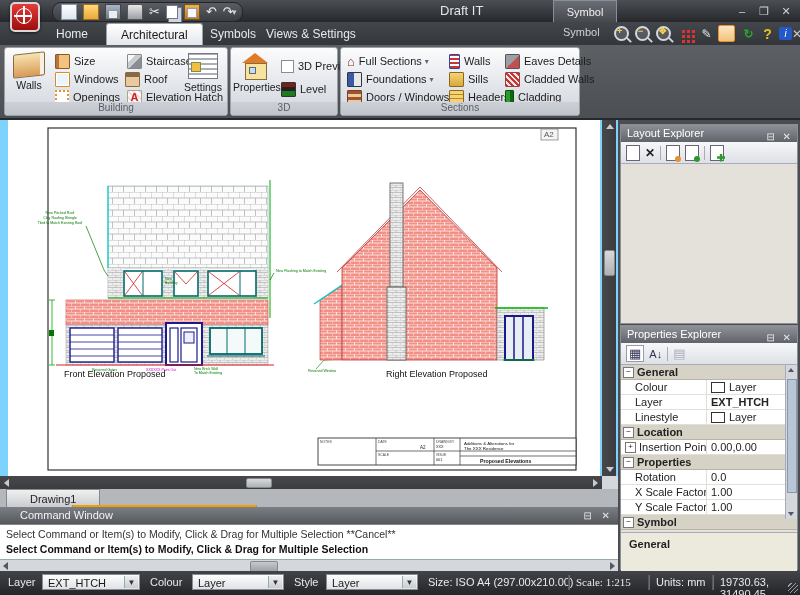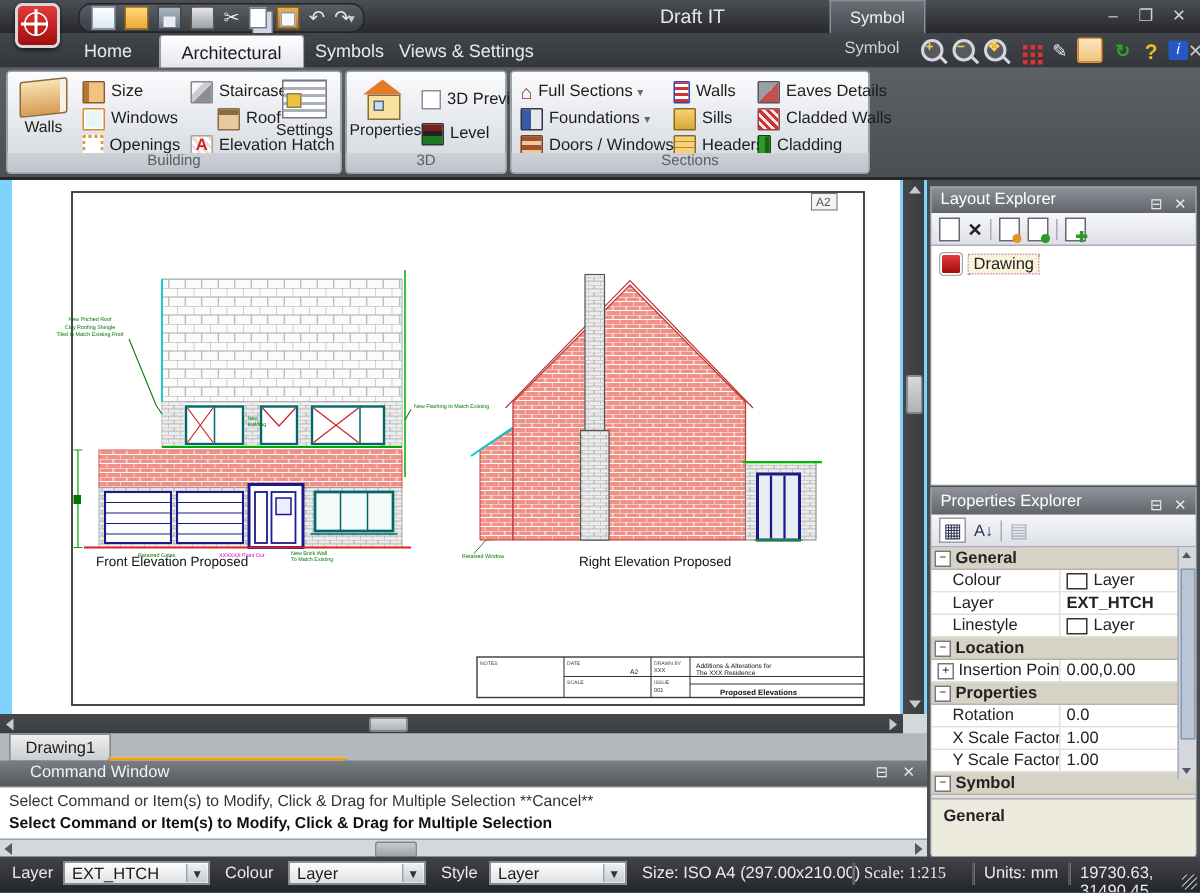--- a/index.html
+++ b/index.html
@@ -79,21 +79,21 @@
   .settingsicon::after{content:"";position:absolute;left:2px;top:8px;width:8px;height:8px;background:#f0c040;border:1px solid #885;}
   
   #mainarea{left:0;top:120px;width:618px;height:436px;background:#7dd3fc;}
   #canvas{left:8px;top:0;width:592px;height:356px;background:#fff;}
   .vscroll{background:linear-gradient(90deg,#46484c,#3a3c40);}
   .hscroll{background:linear-gradient(#46484c,#3a3c40);}
   .thumb{background:linear-gradient(#d8dadd,#aeb1b5);border:1px solid #88898c;border-radius:2px;}
   .tri{width:0;height:0;display:block;}
   
   #tabstrip{left:0;top:489px;width:618px;height:18px;background:#b4b7bc;}
-  .dtab{top:0;height:17px;font-size:11px;display:flex;align-items:center;padding:0 10px;border:1px solid #85888d;}
+  .dtab{top:0;height:17px;font-size:11px;display:flex;align-items:center;padding:0 23px;border:1px solid #85888d;}
   #cmdhead{left:0;top:507px;width:618px;height:17px;background:linear-gradient(#7b7e84,#55585d);color:#f2f3f4;font-size:11px;line-height:17px;padding-left:20px;box-sizing:border-box;}
   #cmdbody{left:0;top:524px;width:618px;height:35px;background:#fff;border-top:1px solid #888;font-size:10.5px;}
   #cmdscroll{left:0;top:559px;width:618px;height:12px;background:#d4d7db;border-top:1px solid #9aa;}
   
   #rightcol{left:618px;top:120px;width:182px;height:451px;background:#4a4d52;}
   .panel{position:absolute;left:2px;width:176px;background:#e4e1da;border:1px solid #8b8e94;}
   .pcaption{height:17px;background:linear-gradient(#8e9197,#606369);color:#fff;font-size:11px;line-height:17px;padding:0 6px;position:relative;}
   .pcap-ico{position:absolute;top:3px;color:#e6e8ea;font-size:10px;}
   .ptoolbar{height:21px;background:linear-gradient(#f6f7f9,#dde0e5);border-bottom:1px solid #aab;display:flex;align-items:center;gap:5px;padding:0 5px;}
   .pgicon{width:12px;height:14px;background:#fff;border:1px solid #667;position:relative;flex:none;}
@@ -197,21 +197,21 @@
         <span>Windows</span>
       </div>
     <div class="smallitem" style="left:50px;top:41px;">
         <span class="mi mi-openings"></span>
         <span>Openings</span>
       </div>
     <div class="smallitem" style="left:122px;top:5px;">
         <span class="mi mi-stairs"></span>
         <span>Staircase</span>
       </div>
-    <div class="smallitem" style="left:140px;top:23px;">
+    <div class="smallitem" style="left:120px;top:23px;">
         <span class="mi mi-roof"></span>
         <span>Roof</span>
       </div>
     <div class="smallitem" style="left:122px;top:41px;">
         <span class="mi mi-hatchA">A</span>
         <span>Elevation Hatch</span>
       </div>
     <div class="bigbtn" style="left:176px;">
       <span class="bicon settingsicon"></span>
       <span>Settings</span></div>
@@ -442,26 +442,20 @@
       </div>
       <div class="ptoolbar">
         <span class="pgicon"></span>
         <span style="font-weight:bold;color:#222;font-size:12px;">✕</span>
         <span class="vsep"></span>
         <span class="pgicon orange"></span>
         <span class="pgicon green"></span>
         <span class="vsep"></span>
         <span class="pgicon plus"></span>
       </div>
-      <div style="background:#fff;height:158px;border-top:1px solid #fff;">
-        <div style="display:flex;align-items:center;gap:4px;padding:4px 0 0 6px;">
-          <span style="width:12px;height:12px;background:linear-gradient(#e33b3b,#9e0d0d);border-radius:2px;border:1px solid #fff;box-shadow:0 0 0 1px #aaa;flex:none;"></span>
-          <span style="font-size:11px;background:#fbf4dd;border:1px dotted #c9b;padding:0 3px;">Drawing</span>
-        </div>
-      </div>
     </div>
 
     <div class="panel" style="top:205px;height:243px;">
       <div class="pcaption">
         <span>Properties Explorer</span>
         <span class="pcap-ico" style="right:22px;">⊟</span>
         <span class="pcap-ico" style="right:6px;">✕</span>
       </div>
       <div class="ptoolbar">
         <span style="font-size:13px;color:#335;border:1px solid #99a;background:#fff;padding:0 2px;">▦</span>

